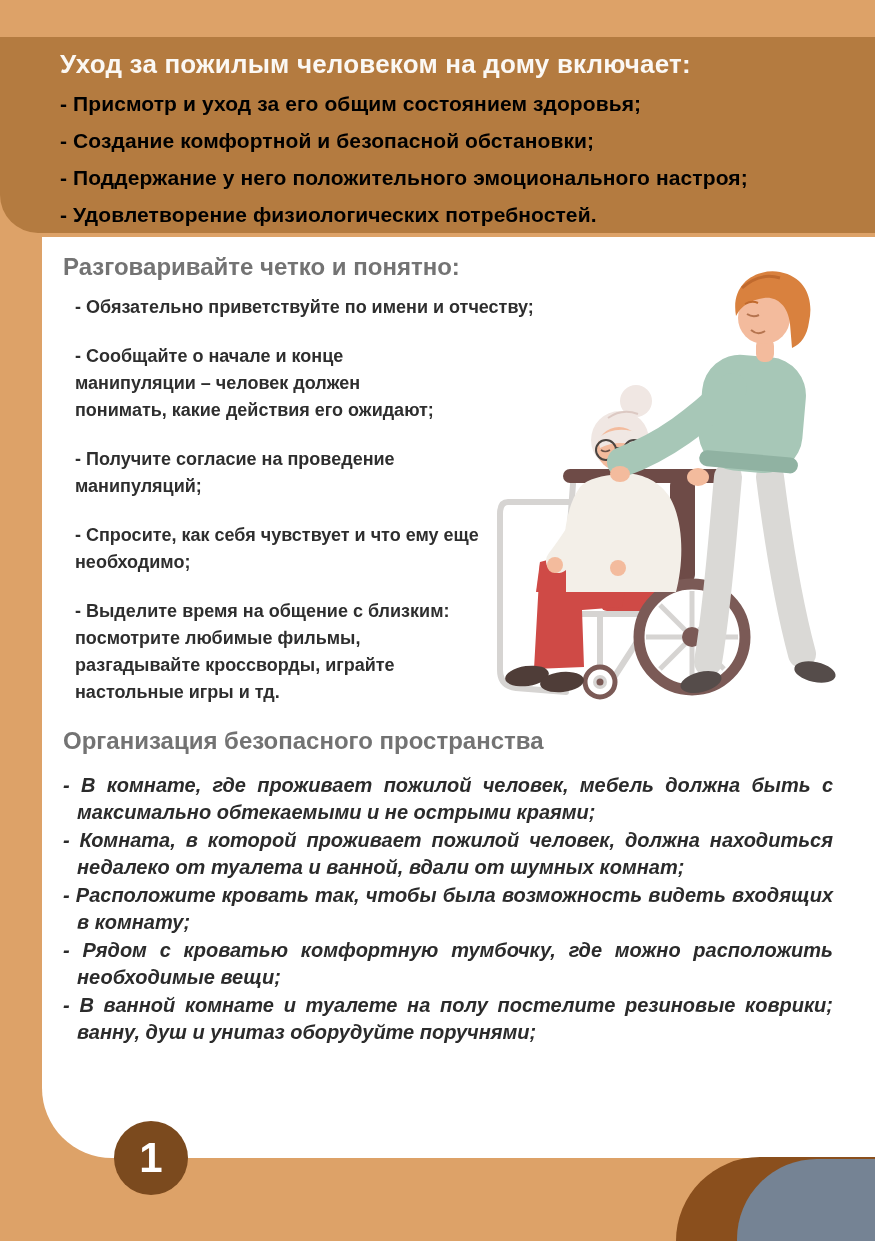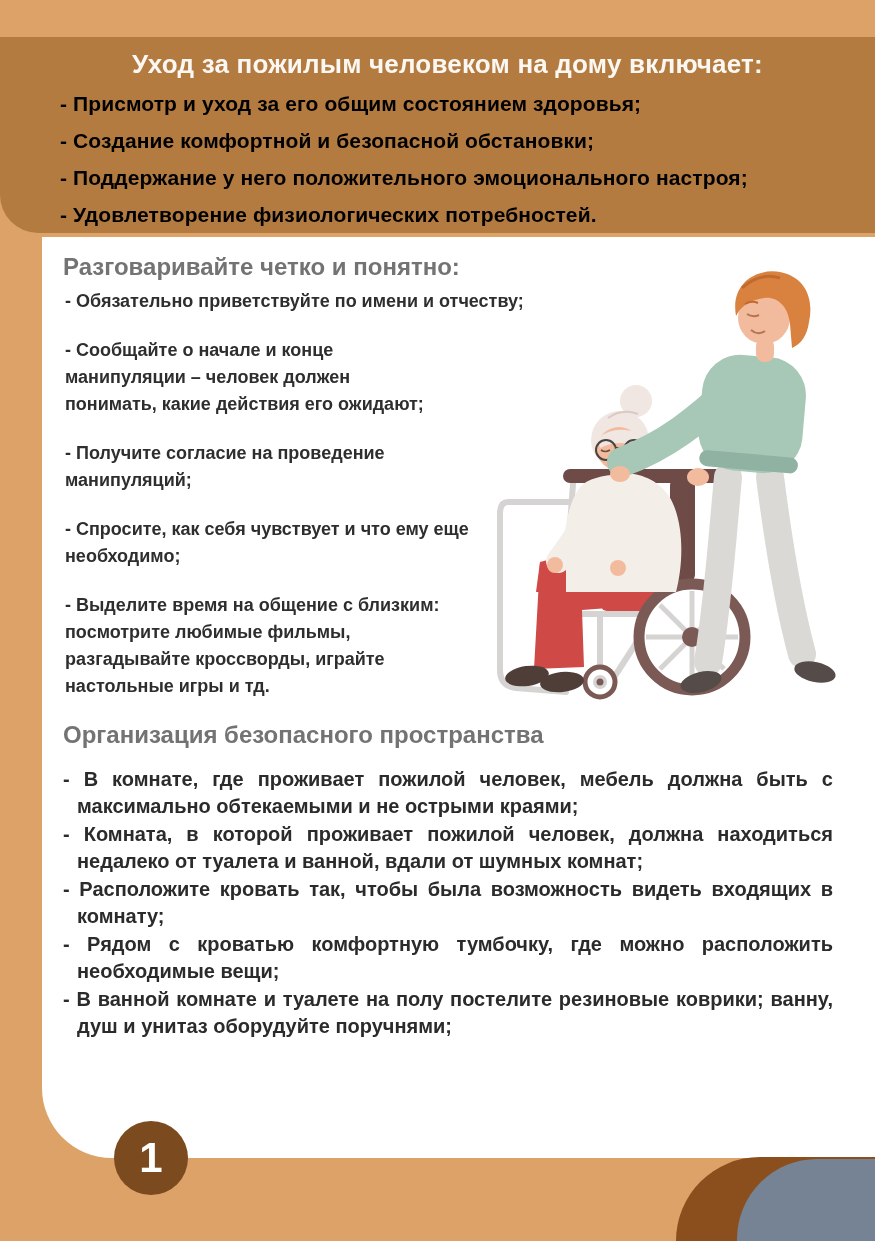--- a/index.html
+++ b/index.html
@@ -2,37 +2,37 @@
 <html><head>
 <meta charset="utf-8">
 <style>
   html,body{margin:0;padding:0;}
   body{font-family:"Liberation Sans",sans-serif;}
   .page{position:relative;width:875px;height:1241px;background:#dda268;overflow:hidden;}
 
   
   .banner{position:absolute;top:37px;left:0;width:875px;height:196px;background:#b47b40;
           border-bottom-left-radius:38px;box-sizing:border-box;padding:12px 40px 0 60px;}
-  .banner-title{color:#fbf8f4;font-size:26px;line-height:30px;font-weight:700;text-align:center;
+  .banner-title{color:#fbf8f4;font-size:26px;line-height:30px;font-weight:700;
           margin:0 0 6px 0;letter-spacing:.2px;}
   .banner-list{list-style:none;margin:0;padding:0;}
   .banner-list li{color:#000000;font-size:21px;line-height:37px;font-weight:600;letter-spacing:.1px;}
 
   
   .panel{position:absolute;top:237px;left:42px;width:833px;height:921px;background:#ffffff;
          border-bottom-left-radius:70px;box-sizing:border-box;padding:15px 42px 0 21px;}
   .h2{color:#737373;font-size:24px;line-height:30px;font-weight:700;margin:0;}
   .h2-talk{margin-bottom:6px;}
   .h2-space{margin-top:20px;}
-  .talk-list{list-style:none;margin:2px;padding:0;max-width:540px;}
+  .talk-list{list-style:none;margin:12px;padding:0;max-width:540px;}
   .talk-list li{color:#2e2e2e;font-size:18px;line-height:27px;font-weight:600;white-space:pre-line;}
   .talk-list li + li{margin-top:22px;}
   .space-list{list-style:none;margin:16px 0 0 0;padding:0;}
   .space-list li{color:#2b2b2b;font-size:20px;line-height:27px;font-weight:700;text-align:justify;
-                 padding-left:14px;text-indent:-14px;margin-bottom:1px;}
+                 padding-left:14px;text-indent:-14px;margin-bottom:1px;font-style:italic;}
 
   
   .illus{position:absolute;left:428px;top:25px;width:405px;height:445px;}
 
   
   .page-num{position:absolute;left:114px;top:1121px;width:74px;height:74px;border-radius:50%;
             background:#7b4a1e;color:#ffffff;font-size:42px;font-weight:700;
             display:flex;align-items:center;justify-content:center;}
 
   

